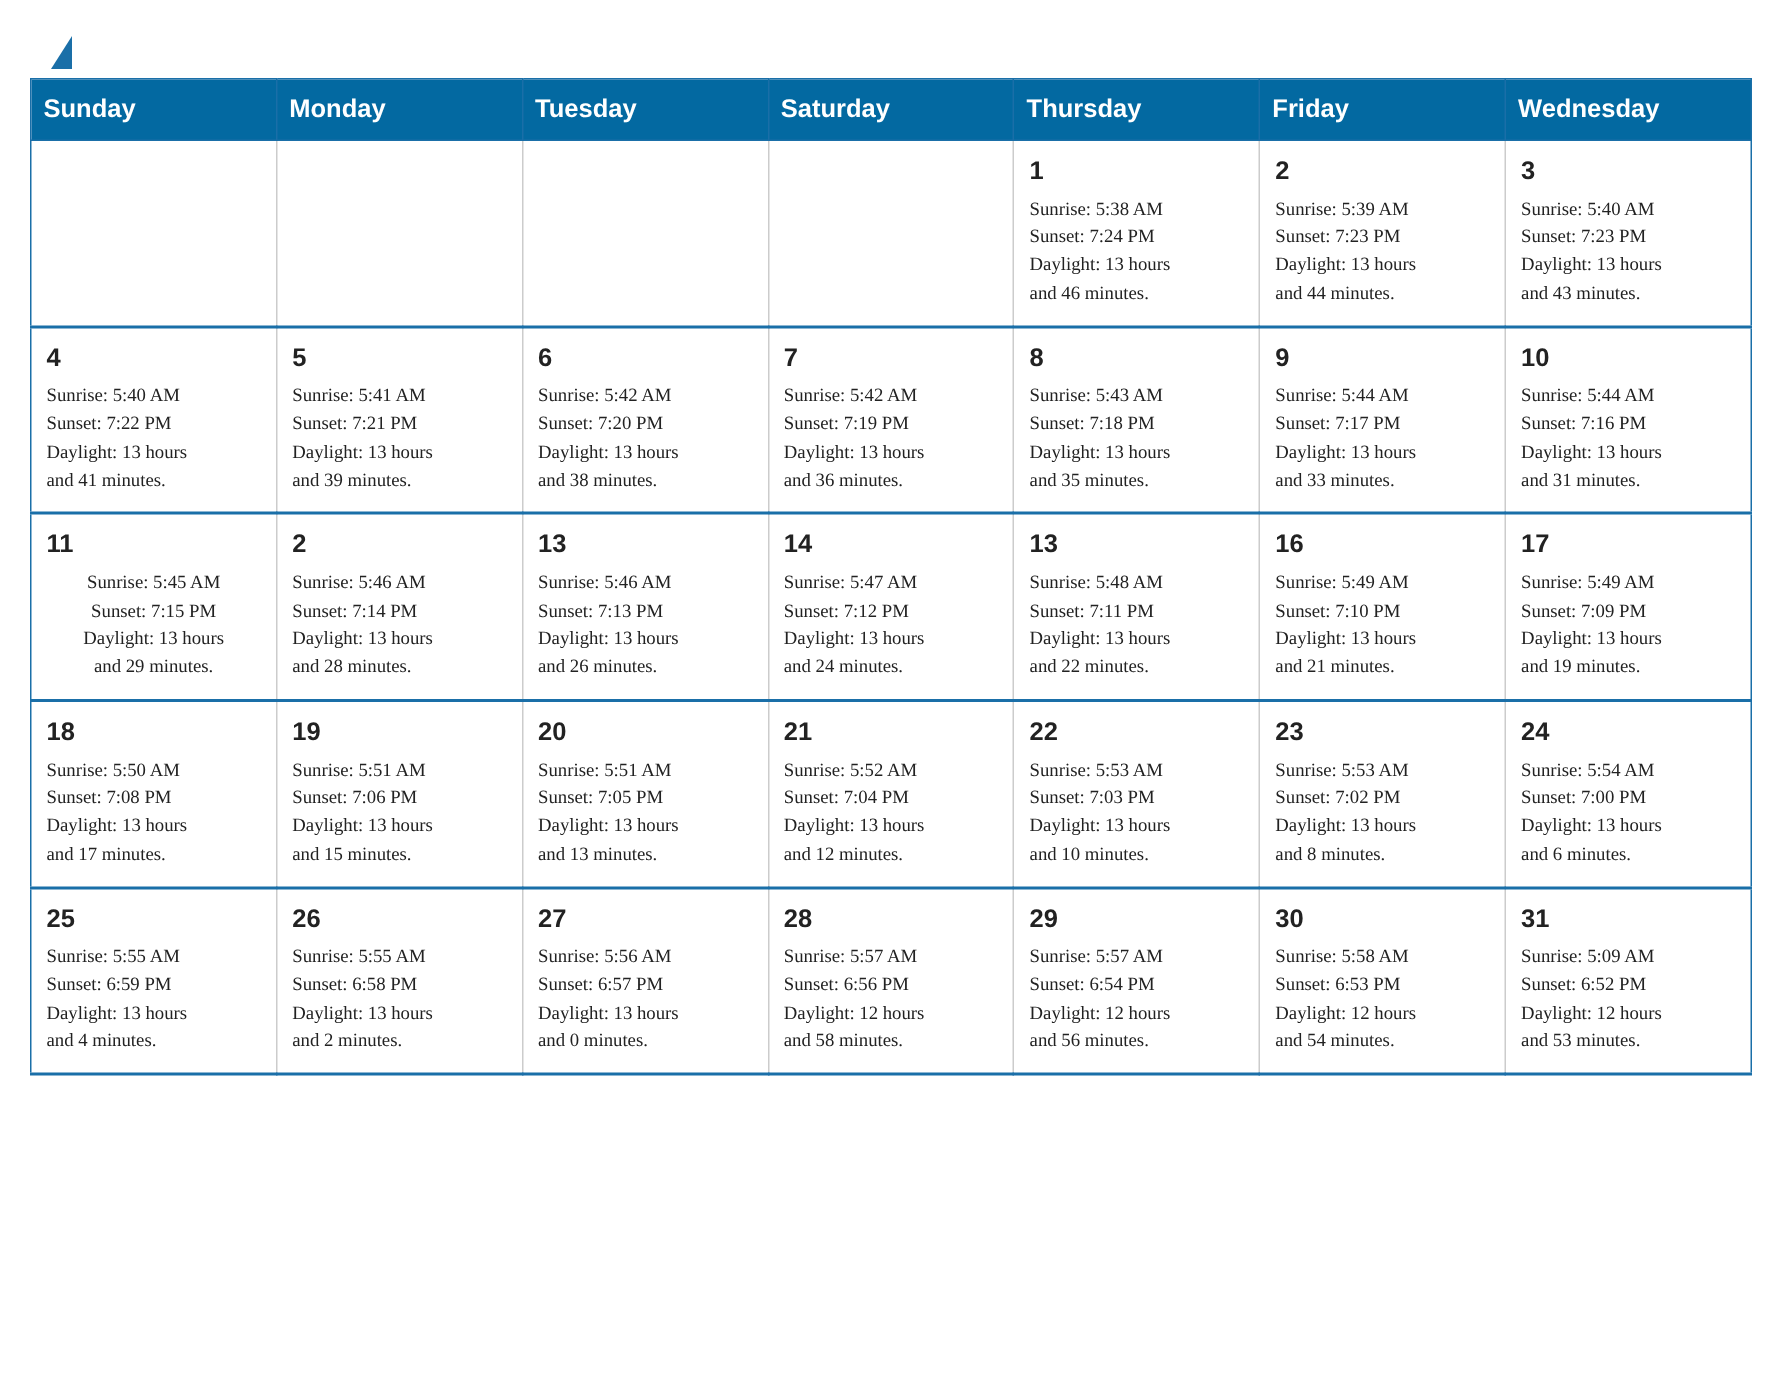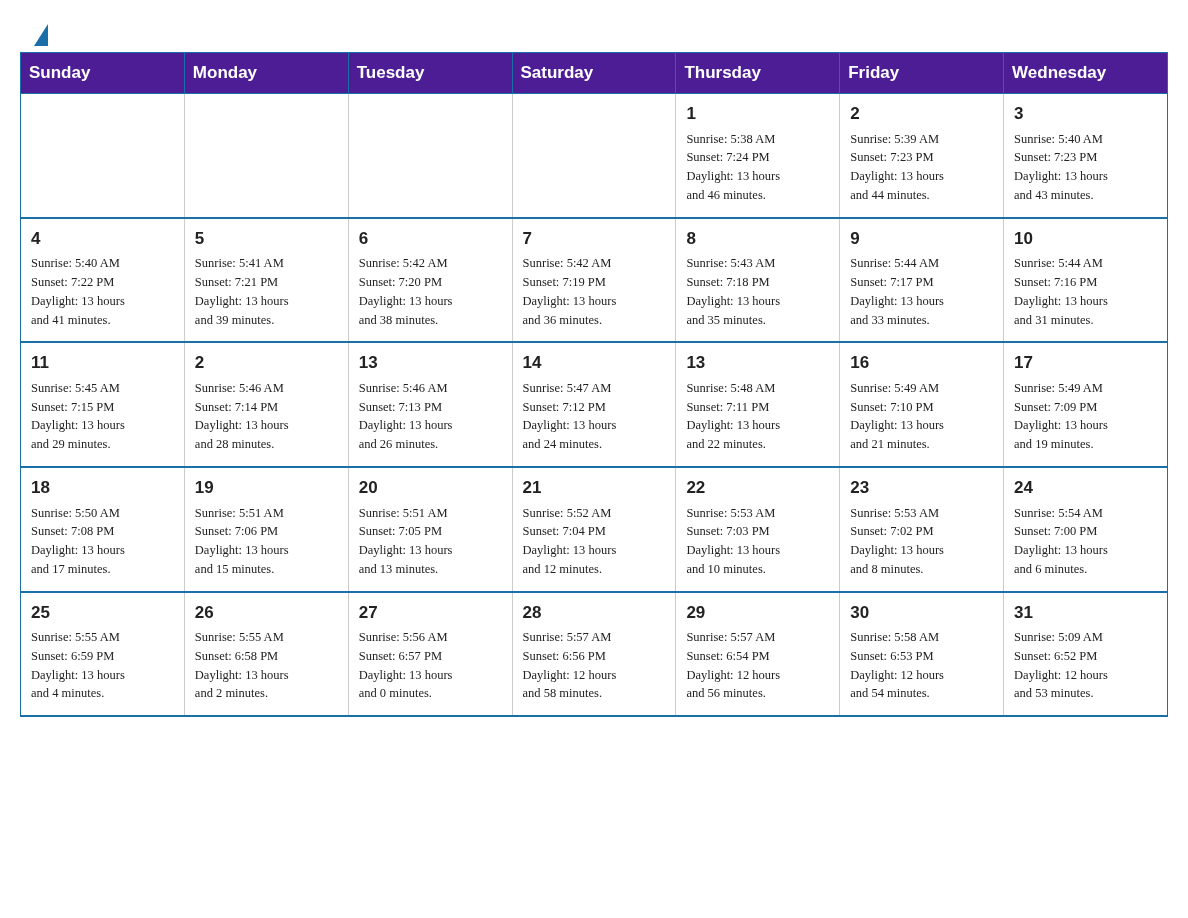--- a/index.html
+++ b/index.html
@@ -64,21 +64,21 @@
     }
     .calendar-wrap {
       padding: 0 20px 20px 20px;
     }
     table {
       width: 100%;
       border-collapse: collapse;
       table-layout: fixed;
     }
     thead tr th {
-      background: #4c1d95;
+      background: #0369a1;
       color: #fff;
       font-size: 17px;
       font-weight: bold;
       padding: 10px 8px;
       text-align: left;
       border: 1px solid #1a6fa8;
     }
     tbody tr {
       border-bottom: 2px solid #1a6fa8;
     }
@@ -213,21 +213,21 @@
             <span class="day-num">10</span>
             <div class="day-info" style="white-space: pre-line;">Sunrise: 5:44 AM
 Sunset: 7:16 PM
 Daylight: 13 hours
 and 31 minutes.</div>
           </td>
         </tr>
         <tr>
           <td>
             <span class="day-num">11</span>
-            <div class="day-info" style="white-space: pre-line;">Sunrise: 5:45 AM
+            <div class="day-info" style="white-space: pre-line; text-align: center;">Sunrise: 5:45 AM
 Sunset: 7:15 PM
 Daylight: 13 hours
 and 29 minutes.</div>
           </td>
           <td>
             <span class="day-num">2</span>
             <div class="day-info" style="white-space: pre-line;">Sunrise: 5:46 AM
 Sunset: 7:14 PM
 Daylight: 13 hours
 and 28 minutes.</div>

